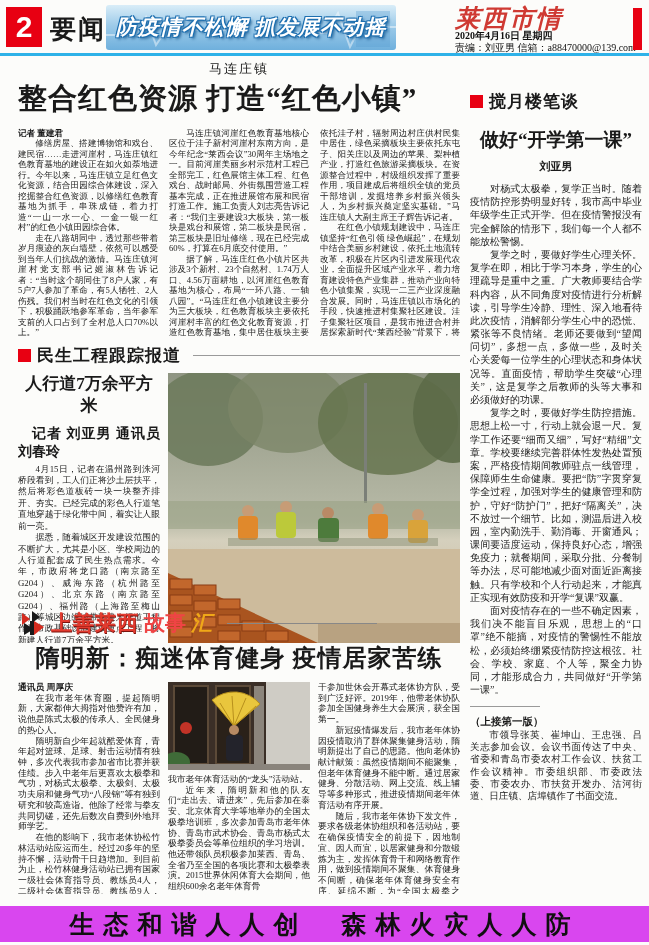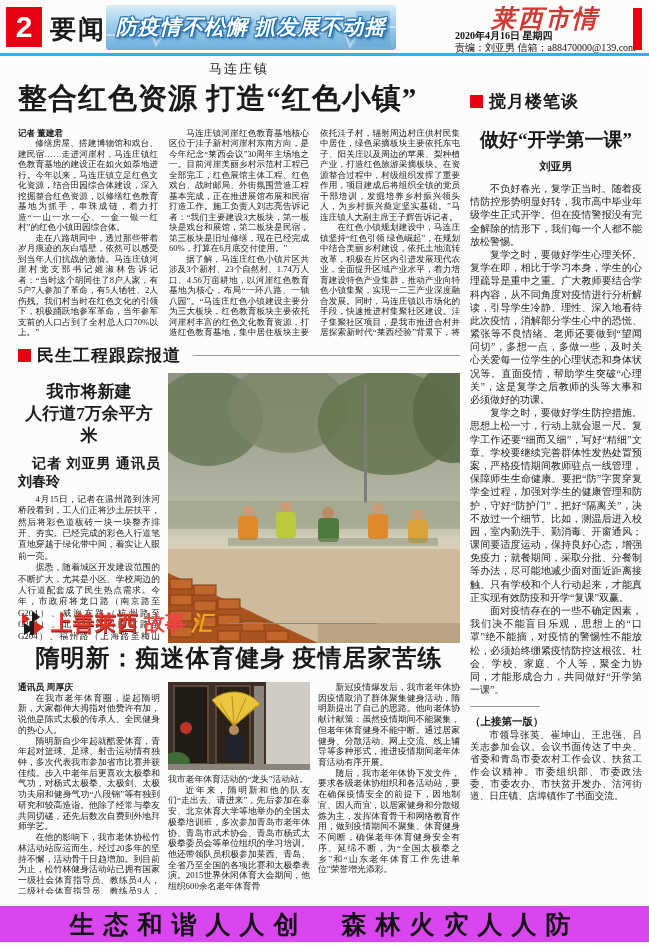--- a/index.html
+++ b/index.html
@@ -10,21 +10,21 @@
            color:#fff;font-weight:bold;font-size:30px;text-align:center;line-height:40px;
            font-family:"Liberation Sans",sans-serif;}
   .secname{position:absolute;left:50px;top:12px;font-size:26px;font-weight:900;letter-spacing:2px;}
   .slogan{position:absolute;left:106px;top:5px;width:290px;height:45px;border-radius:3px;
           background:linear-gradient(180deg,#d9edf8 0%,#9ecbe9 45%,#6fb0dd 100%);
           overflow:hidden;}
   .slogan svg{position:absolute;left:0;top:0;}
   .slogan .txt{position:relative;display:block;text-align:center;line-height:45px;
           font-size:21px;font-weight:900;font-style:italic;color:#fff;letter-spacing:1px;
           text-shadow:1px 1px 0 #1d6fb0,-1px -1px 0 #1d6fb0,1px -1px 0 #1d6fb0,-1px 1px 0 #1d6fb0,2px 2px 3px #14558c;}
-  .masthead{position:absolute;left:455px;top:2px;width:180px;text-align:center;
+  .masthead{position:absolute;left:455px;top:2px;width:180px;
           font-size:25px;font-weight:900;font-style:italic;color:#cf3a33;letter-spacing:2px;}
   .dateline{position:absolute;left:455px;top:29px;font-size:10px;color:#111;font-weight:bold;}
   .editorline{position:absolute;left:455px;top:41px;font-size:10px;color:#111;}
   .hdrbar{position:absolute;left:633px;top:8px;width:9px;height:42px;background:#e80012;}
   .bluerule{position:absolute;left:0;top:53px;width:649px;height:3px;background:#2fb2e8;}
   
   p{margin:0;text-indent:2em;text-align:justify;}
   p.noindent{text-indent:0;}
   p.byline{text-indent:0;font-weight:bold;}
   
@@ -109,21 +109,20 @@
   </div>
 
   <div class="mins">
     <div class="sechead">
       <span class="redsq"></span>
       <span class="lbl">民生工程跟踪报道</span>
       <span class="rule"></span>
     </div>
     <div class="body">
       <div class="lcol">
-        <div class="h2a">我市将新建</div>
         <div class="h2b">人行道7万余平方米</div>
         <p class="by">记者 刘亚男 通讯员 刘春玲</p>
         <p>4月15日，记者在温州路到洙河桥段看到，工人们正将沙土层扶平，然后将彩色道板砖一块一块整齐排开、夯实。已经完成的彩色人行道笔直地穿越于绿化带中间，着实让人眼前一亮。</p>
         <p>据悉，随着城区开发建设范围的不断扩大，尤其是小区、学校周边的人行道配套成了民生热点需求。今年，市政府将龙口路（南京路至G204）、威海东路（杭州路至G204）、北京东路（南京路至G204）、福州路（上海路至梅山路）等城区边缘地带新建人行道工程作为市政基础设施建设重点工程，将新建人行道7万余平方米。</p>
       </div>
       <div class="photo1">
         <svg width="292" height="270" viewBox="0 0 292 270">
           <defs>
             <linearGradient id="g1" x1="0" y1="0" x2="0" y2="1">
               <stop offset="0" stop-color="#8f9582"></stop>
@@ -211,35 +210,36 @@
             <circle cx="66" cy="48" r="5" fill="#b68a63"></circle>
             <rect x="58" y="53" width="17" height="26" rx="4" fill="#23232b"></rect>
             <ellipse cx="8" cy="80" rx="14" ry="10" fill="#3f6b38"></ellipse>
             <rect x="0" y="82" width="142" height="6" fill="#8a847c"></rect>
           </svg>
         </div>
         <p class="noindent">我市老年体育活动的“龙头”活动站。</p>
         <p>近年来，隋明新和他的队友们“走出去、请进来”，先后参加在泰安、北京体育大学等地举办的全国太极拳培训班，多次参加青岛市老年体协、青岛市武术协会、青岛市杨式太极拳委员会等单位组织的学习培训。他还带领队员积极参加莱西、青岛、全省乃至全国的各项比赛和太极拳表演。2015世界休闲体育大会期间，他组织600余名老年体育骨</p>
       </div>
       <div class="c">
+        <p class="noindent">干参加世休会开幕式老体协方队，受到广泛好评。2019年，他带老体协队参加全国健身养生大会展演，获全国第一。</p>
         <p>新冠疫情爆发后，我市老年体协因疫情取消了群体聚集健身活动，隋明新提出了自己的思路。他向老体协献计献策：虽然疫情期间不能聚集，但老年体育健身不能中断。通过居家健身、分散活动、网上交流、线上辅导等多种形式，推进疫情期间老年体育活动有序开展。</p>
         <p>随后，我市老年体协下发文件，要求各级老体协组织和各活动站，要在确保疫情安全的前提下，因地制宜、因人而宜，以居家健身和分散锻炼为主，发挥体育骨干和网络教育作用，做到疫情期间不聚集、体育健身不间断，确保老年体育健身安全有序、延绵不断，为“全国太极拳之乡”和“山东老年体育工作先进单位”荣誉增光添彩。</p>
       </div>
     </div>
   </div>
 
   <div class="sidebar">
     <div class="sechead sb-head">
       <span class="redsq"></span>
       <span class="lbl">搅月楼笔谈</span>
     </div>
     <div class="sb-title">做好“开学第一课”</div>
     <div class="sb-author">刘亚男</div>
     <div class="sb-body">
-      <p>不负好春光，复学正当时。随着疫情防控形势明显好转，我市高中毕业年级学生正式开学。但在疫情警报没有完全解除的情形下，我们每一个人都不能放松警惕。</p>
+      <p>对杨式太极拳，复学正当时。随着疫情防控形势明显好转，我市高中毕业年级学生正式开学。但在疫情警报没有完全解除的情形下，我们每一个人都不能放松警惕。</p>
       <p>复学之时，要做好学生心理关怀。复学在即，相比于学习本身，学生的心理疏导是重中之重。广大教师要结合学科内容，从不同角度对疫情进行分析解读，引导学生冷静、理性、深入地看待此次疫情，消解部分学生心中的恐慌、紧张等不良情绪。老师还要做到“望闻问切”，多想一点，多做一些，及时关心关爱每一位学生的心理状态和身体状况等。直面疫情，帮助学生突破“心理关”，这是复学之后教师的头等大事和必须做好的功课。</p>
       <p>复学之时，要做好学生防控措施。思想上松一寸，行动上就会退一尺。复学工作还要“细而又细”，写好“精细”文章。学校要继续完善群体性发热处置预案，严格疫情期间教师驻点一线管理，保障师生生命健康。要把“防”字贯穿复学全过程，加强对学生的健康管理和防护，守好“防护门”，把好“隔离关”，决不放过一个细节。比如，测温后进入校园，室内勤洗手、勤消毒、开窗通风；课间要适度运动，保持良好心态，增强免疫力；就餐期间，采取分批、分餐制等办法，尽可能地减少面对面近距离接触。只有学校和个人行动起来，才能真正实现有效防疫和开学“复课”双赢。</p>
       <p>面对疫情存在的一些不确定因素，我们决不能盲目乐观，思想上的“口罩”绝不能摘，对疫情的警惕性不能放松，必须始终绷紧疫情防控这根弦。社会、学校、家庭、个人等，聚全力协同，才能形成合力，共同做好“开学第一课”。</p>
     </div>
     <div class="sb-div"></div>
     <div class="sb-cont">
       <p class="sb-cont-label">（上接第一版）</p>
       <p>市领导张英、崔坤山、王忠强、吕关志参加会议。会议书面传达了中央、省委和青岛市委农村工作会议、扶贫工作会议精神。市委组织部、市委政法委、市委农办、市扶贫开发办、沽河街道、日庄镇、店埠镇作了书面交流。</p>
     </div>
   </div>

